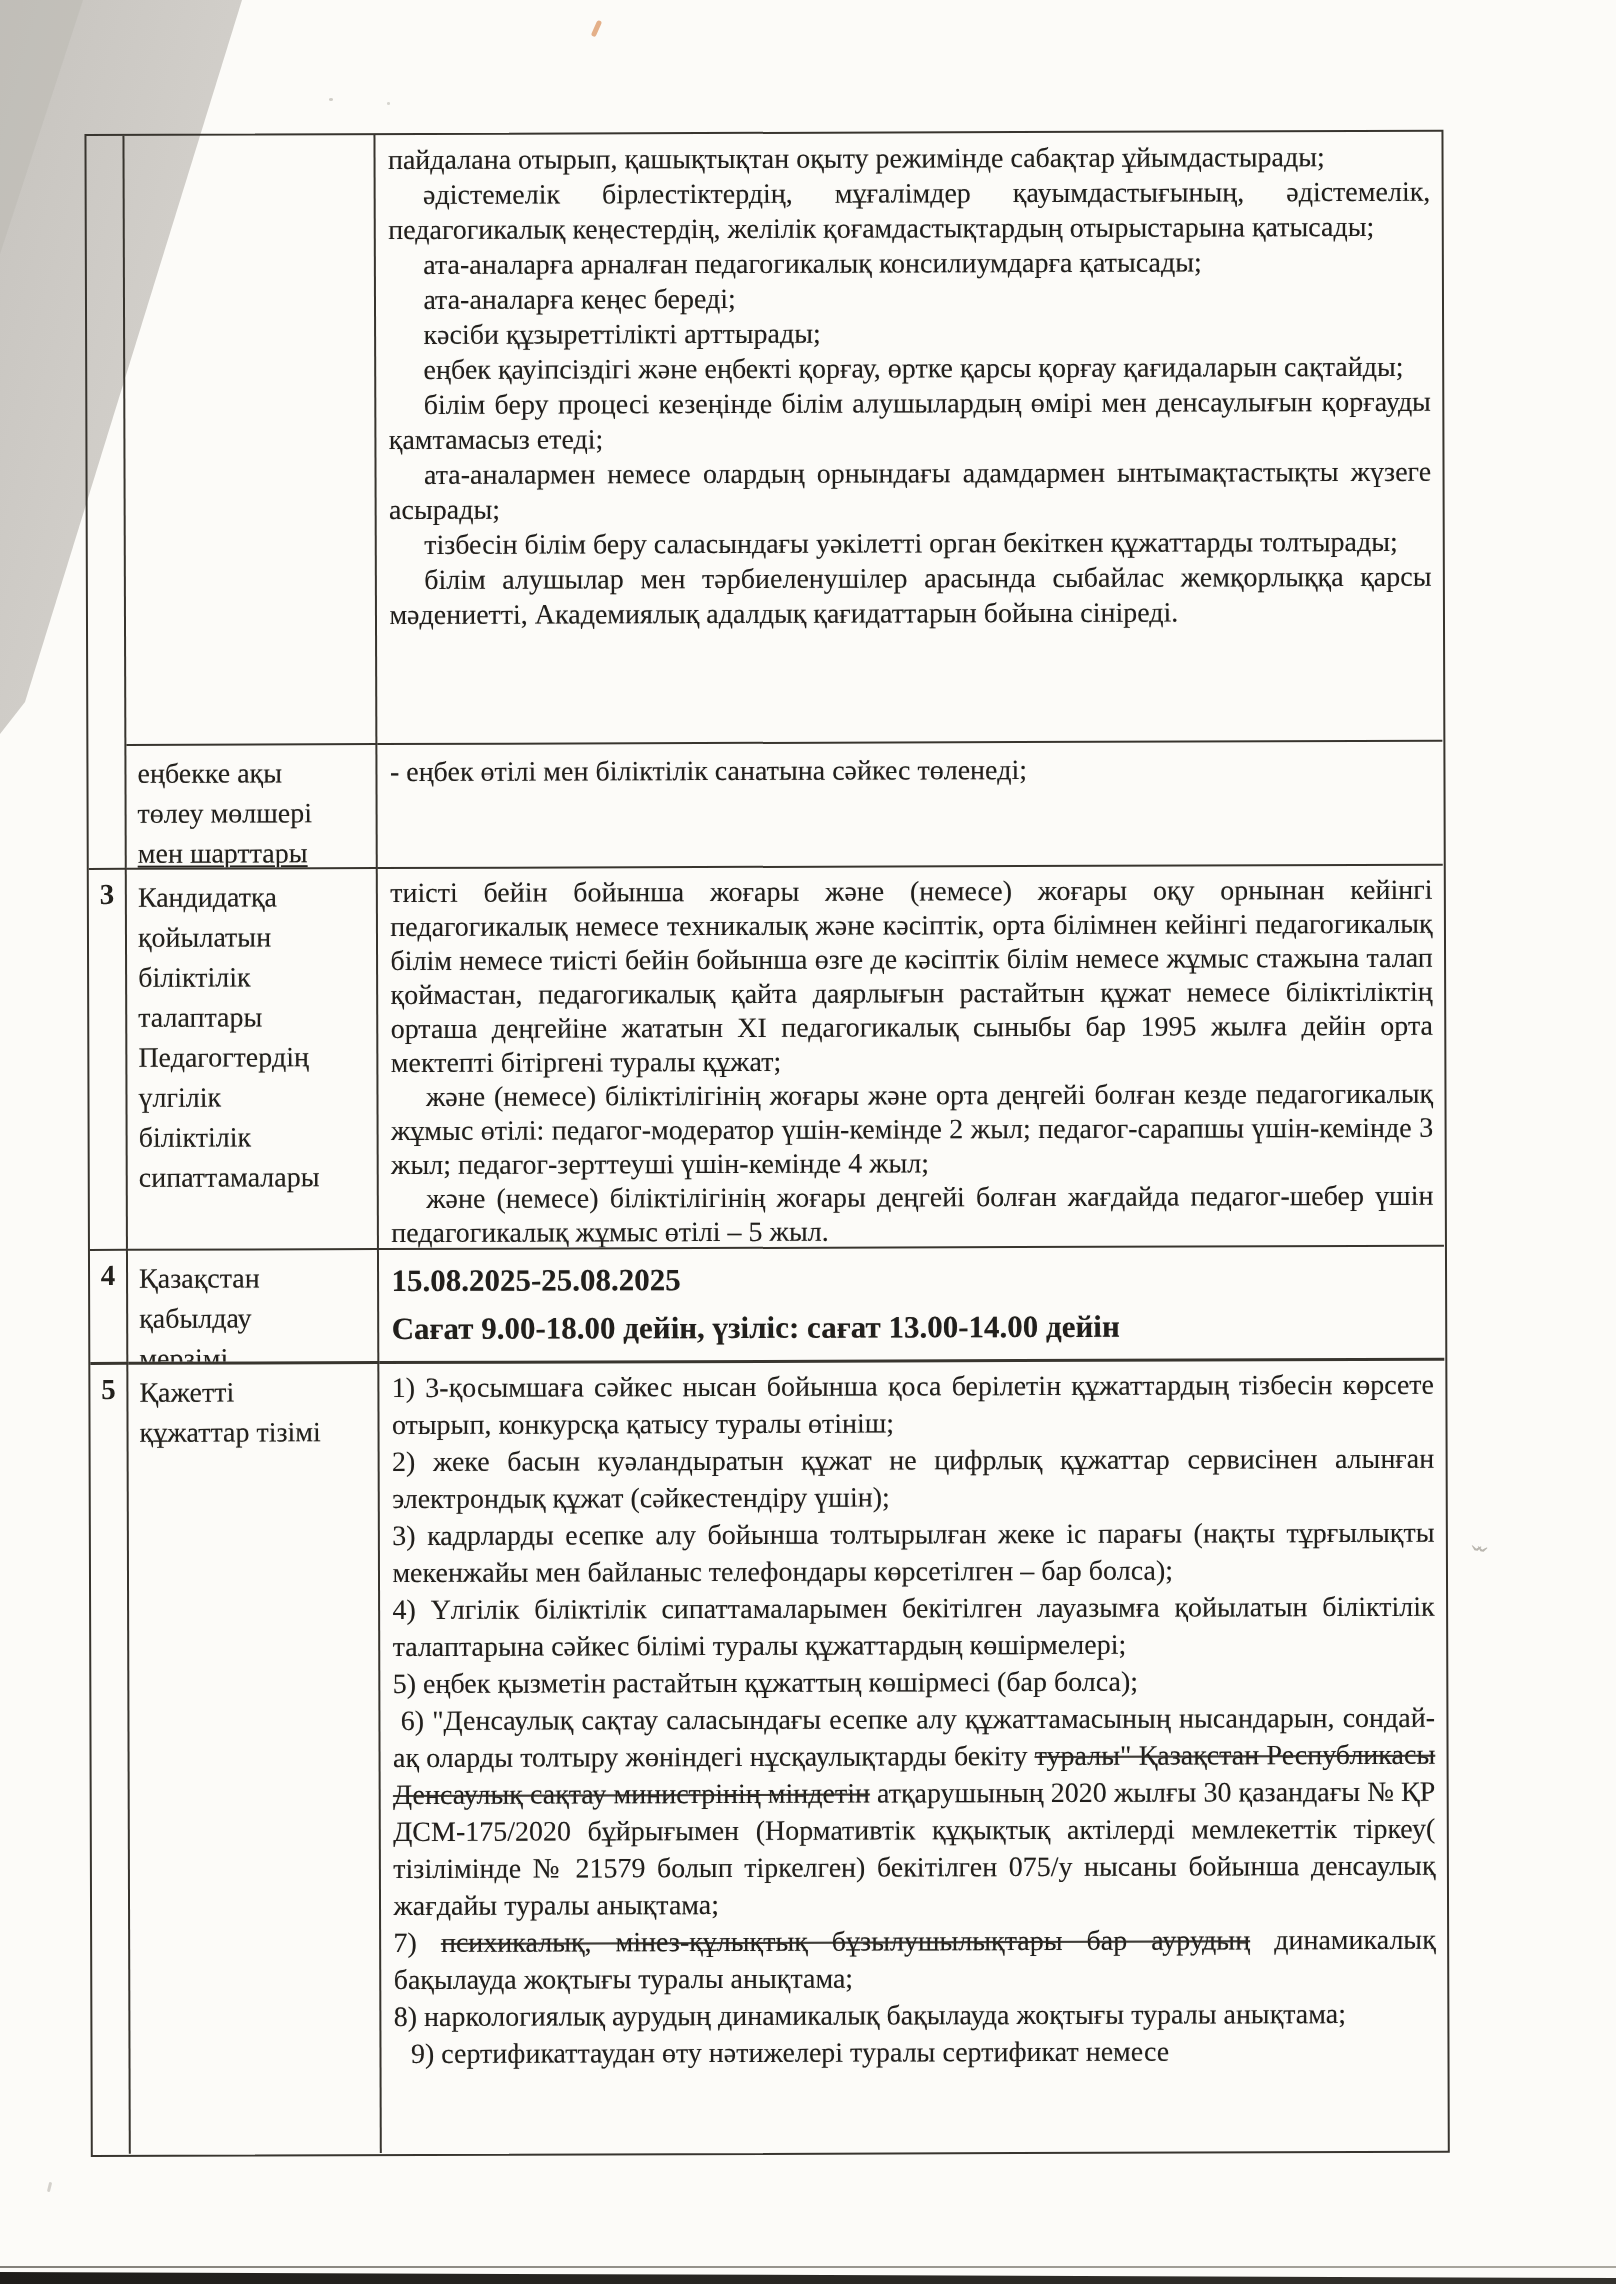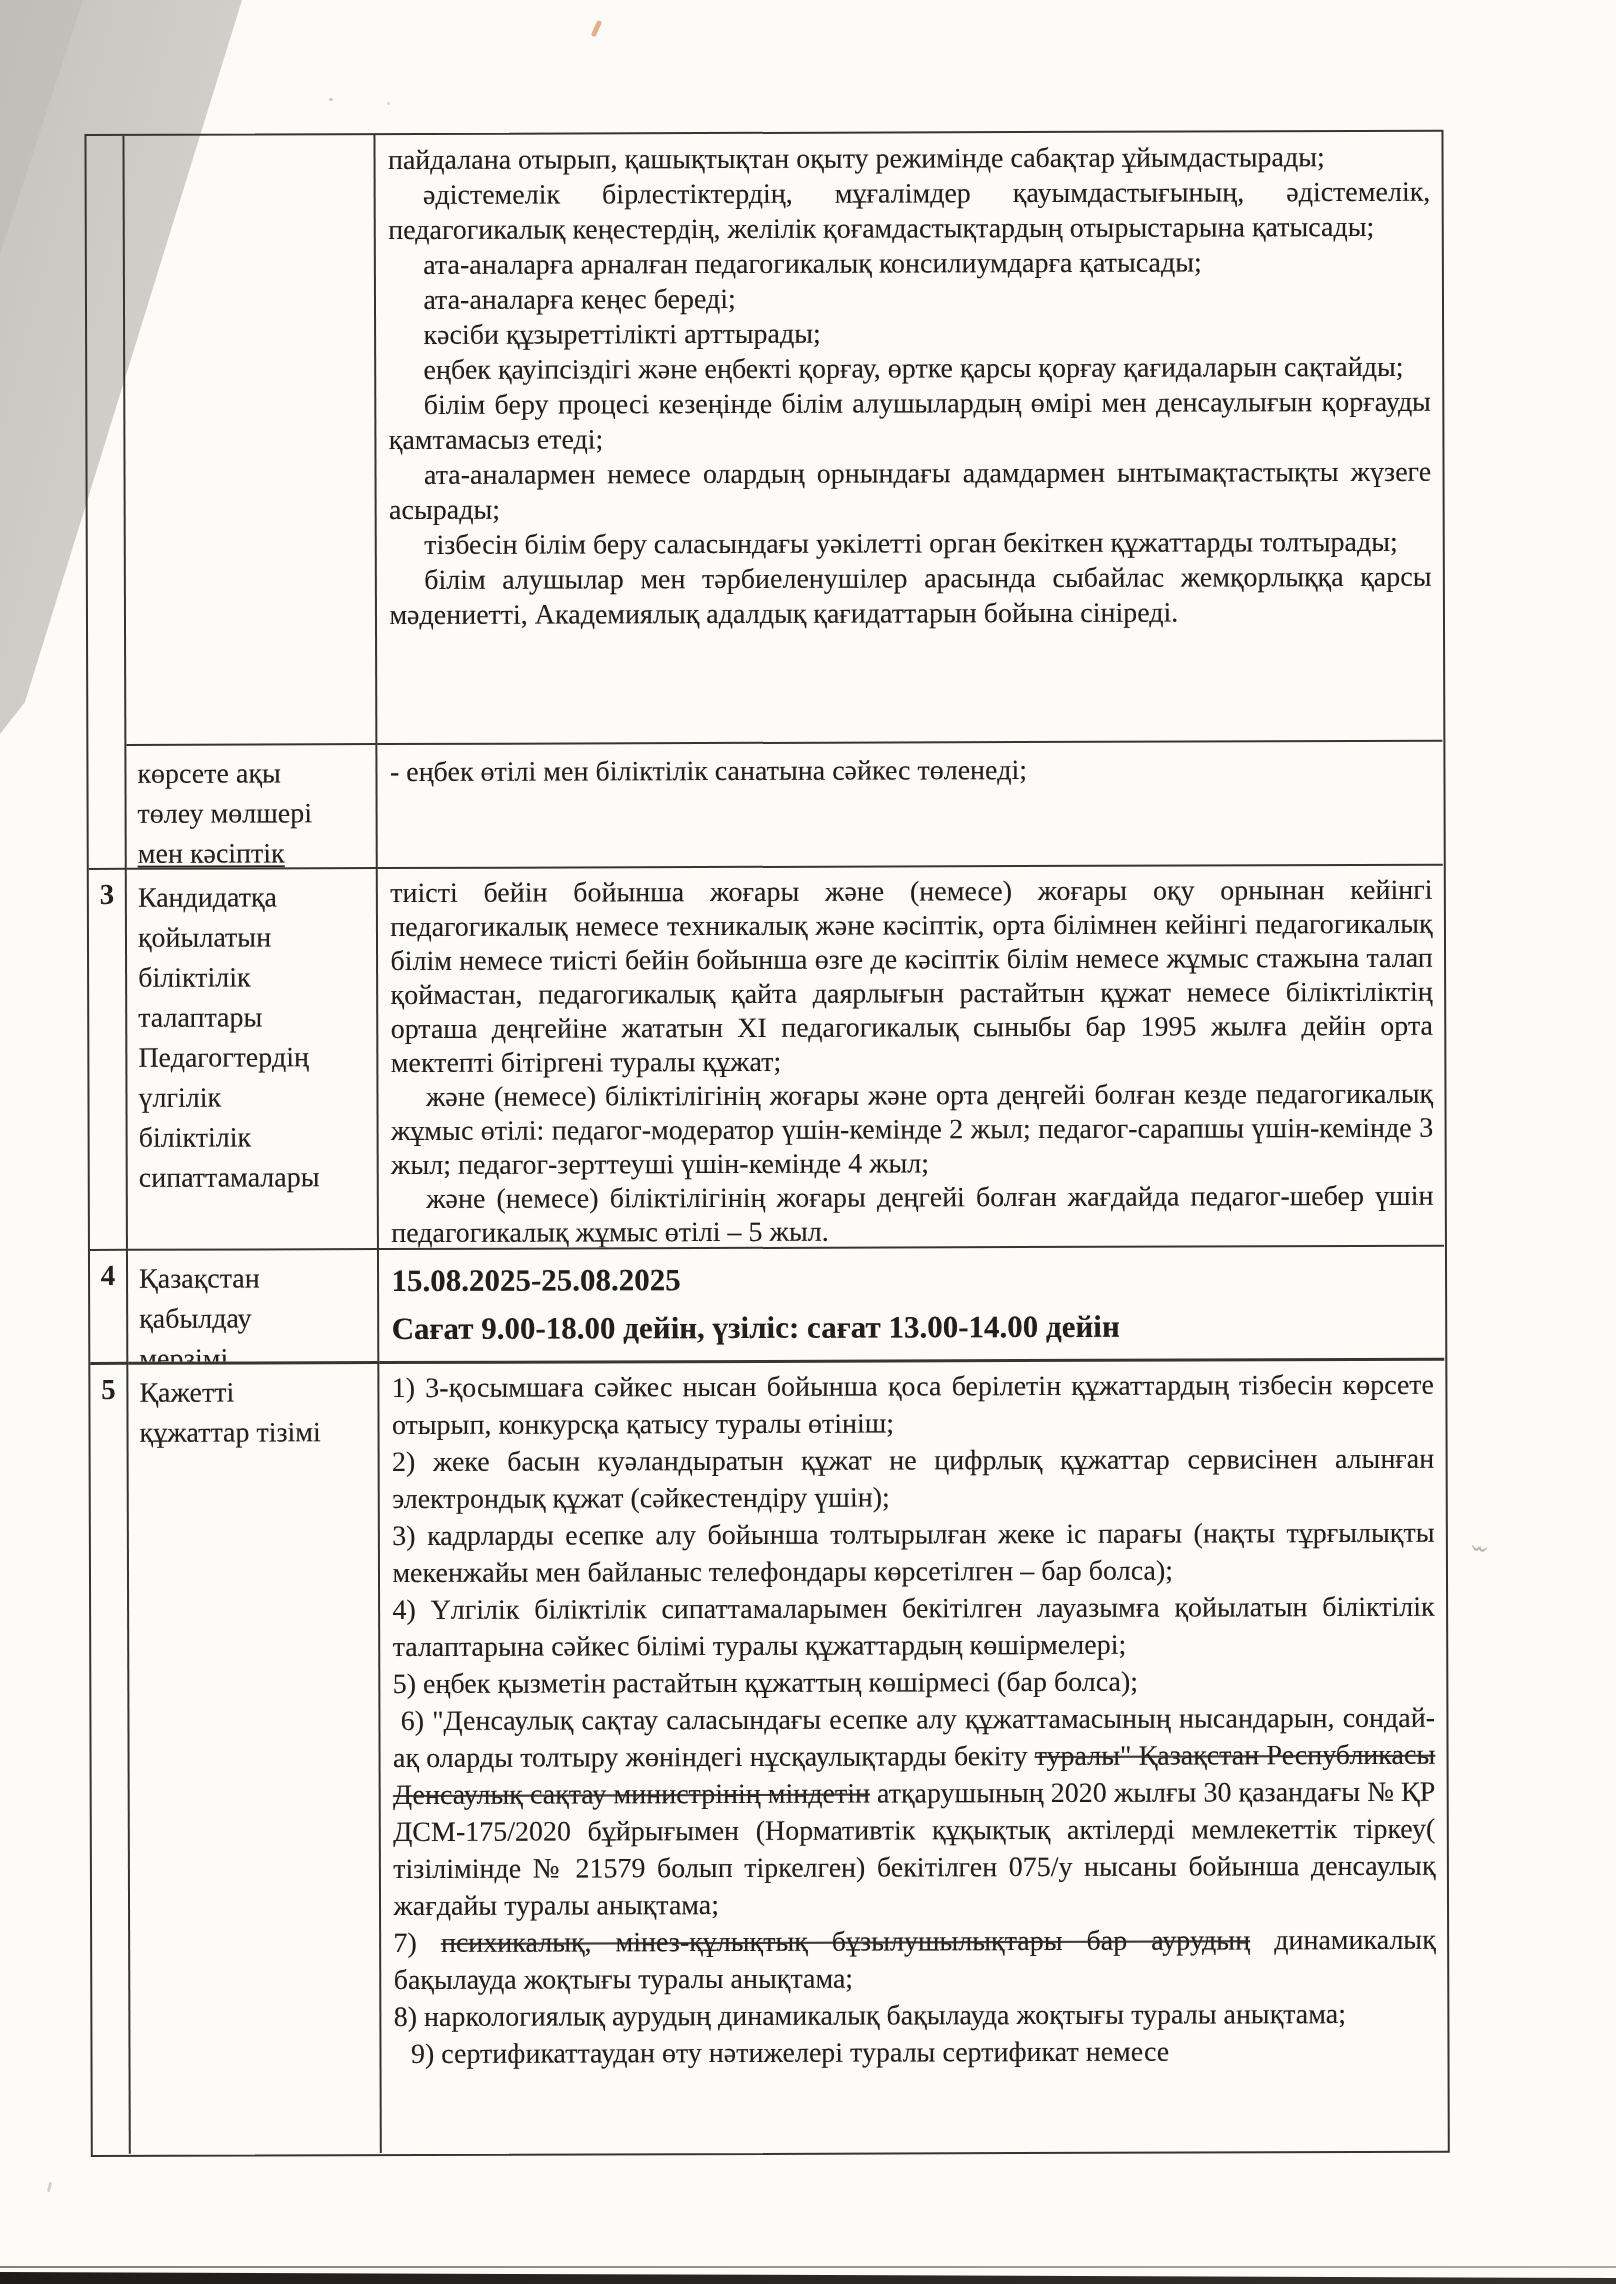--- a/index.html
+++ b/index.html
@@ -105,22 +105,22 @@
         <p class="ind">білім беру процесі кезеңінде білім алушылардың өмірі мен денсаулығын қорғауды қамтамасыз етеді;</p>
         <p class="ind">ата-аналармен немесе олардың орнындағы адамдармен ынтымақтастықты жүзеге асырады;</p>
         <p class="ind">тізбесін білім беру саласындағы уәкілетті орган бекіткен құжаттарды толтырады;</p>
         <p class="ind">білім алушылар мен тәрбиеленушілер арасында сыбайлас жемқорлыққа қарсы мәдениетті, Академиялық адалдық қағидаттарын бойына сініреді.</p>
       </div>
     </div>
 
     <div class="row">
       <div class="cell c-num"></div>
       <div class="cell c-label rt3 txt">
-        <span>көрсете ақы төлеу мөлшері</span>
-        <span class="underlined">мен кәсіптік</span>
+        <span>еңбекке ақы төлеу мөлшері</span>
+        <span class="underlined">мен шарттары</span>
       </div>
       <div class="cell c-content rt3 txt">
         <p>- еңбек өтілі мен біліктілік санатына сәйкес төленеді;</p>
       </div>
     </div>
 
     <div class="row">
       <div class="cell c-num rt4">3</div>
       <div class="cell c-label rt4 txt">Кандидатқа қойылатын біліктілік талаптары Педагогтердің үлгілік біліктілік сипаттамалары</div>
       <div class="cell c-content rt4 r3-content txt">

